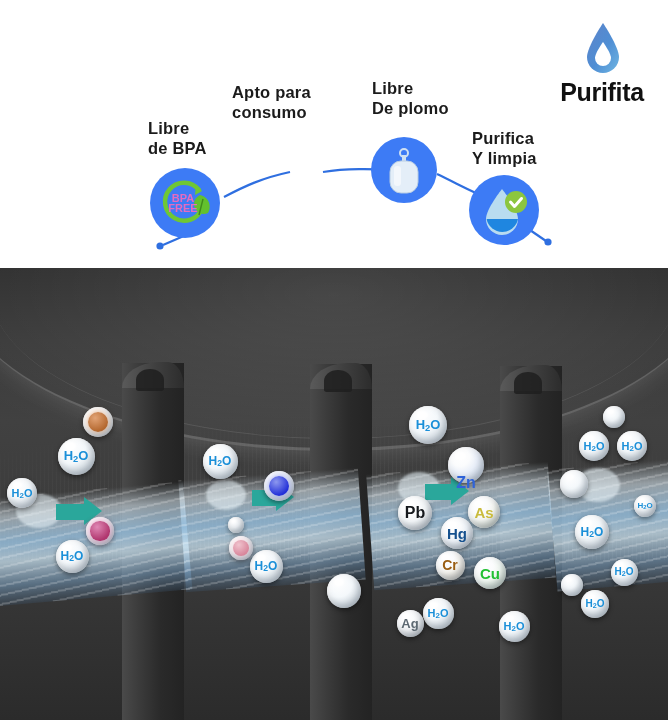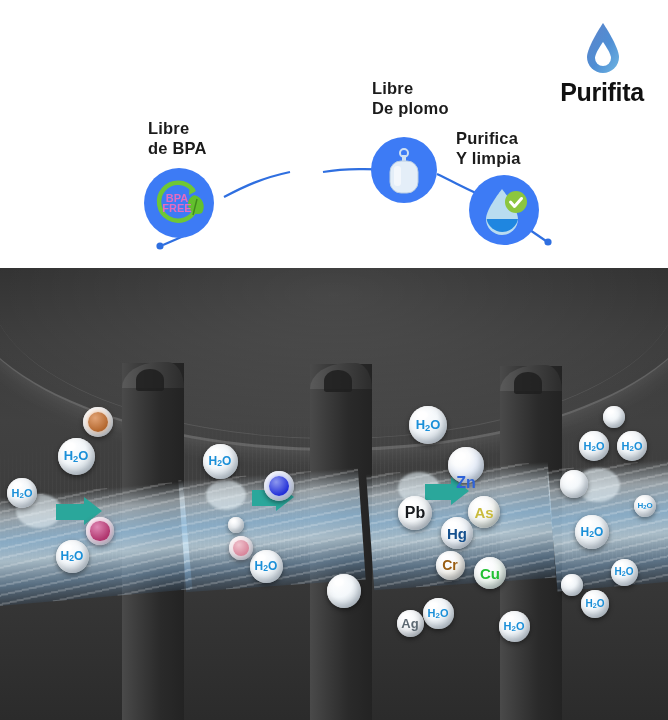--- a/index.html
+++ b/index.html
@@ -76,54 +76,56 @@
     <svg id="connectors-svg" width="668" height="268" style="position:absolute;left:0;top:0;">
       <path d="M 193 232 L 163 245" stroke="#2f6fe0" stroke-width="2.2" fill="none"></path>
       <circle cx="160" cy="246" r="3.6" fill="#2f6fe0"></circle>
       <path d="M 224 197 C 245 186 262 178 290 172" stroke="#2f6fe0" stroke-width="2.2" fill="none"></path>
       <path d="M 323 172 C 348 168 372 169 404 170" stroke="#2f6fe0" stroke-width="2.2" fill="none"></path>
       <path d="M 437 174 C 458 184 472 192 492 200" stroke="#2f6fe0" stroke-width="2.2" fill="none"></path>
       <path d="M 527 228 L 546 241" stroke="#2f6fe0" stroke-width="2.2" fill="none"></path>
       <circle cx="548" cy="242" r="3.6" fill="#2f6fe0"></circle>
     </svg>
 
-    <div class="node-circle" style="left:144px;top:168px;width:70px;height:70px;">
+    <div class="node-circle" style="left:150px;top:168px;width:70px;height:70px;">
       <svg width="70" height="70" viewBox="0 0 70 70">
         <path d="M49 22 A19 19 0 1 0 52 40" stroke="#6fc734" stroke-width="4.5" fill="none" stroke-linecap="round"></path>
         <path d="M46 17 l6 6 l-7 4 z" fill="#6fc734"></path>
         <path d="M50 27 c9 2 12 11 8 18 c-7 3 -14 -2 -14 -9 c0 -4 2 -7 6 -9 z" fill="#63c02d"></path>
         <path d="M49 47 l4 -16" stroke="#3f8a1b" stroke-width="1.4" fill="none"></path>
         <text x="33" y="34" font-family="Liberation Sans, sans-serif" font-size="11" font-weight="700" fill="#e66bbf" text-anchor="middle">BPA</text>
         <text x="33" y="44" font-family="Liberation Sans, sans-serif" font-size="11" font-weight="700" fill="#e66bbf" text-anchor="middle">FREE</text>
       </svg>
     </div>
     <div class="badge-label" style="left:148px;top:118px;">Libre
 de BPA</div>
 
+    <div class="badge-label" style="left:232px;top:82px;">Apto para
+consumo</div>
 
     <div class="node-circle" style="left:371px;top:137px;width:66px;height:66px;">
       <svg width="66" height="66" viewBox="0 0 66 66">
         <circle cx="33" cy="16" r="4" fill="none" stroke="#cfe0f2" stroke-width="2"></circle>
         <rect x="31" y="18" width="4" height="7" fill="#cfe0f2"></rect>
         <rect x="19" y="24" width="28" height="32" rx="11" fill="#e4eef8" stroke="#b8cde3" stroke-width="1"></rect>
         <rect x="23" y="29" width="7" height="20" rx="3" fill="#ffffff" opacity=".55"></rect>
       </svg>
     </div>
     <div class="badge-label" style="left:372px;top:78px;">Libre
 De plomo</div>
 
     <div class="node-circle" style="left:469px;top:175px;width:70px;height:70px;">
       <svg width="70" height="70" viewBox="0 0 70 70">
         <path d="M33 14 C33 14 17 34 17 44 a16 16 0 0 0 32 0 C49 34 33 14 33 14 z" fill="#b9dcf0"></path>
         <path d="M17.6 44 a16 16 0 0 0 31.4 0 z" fill="#1f86e0"></path>
         <circle cx="47" cy="27" r="11" fill="#8cc63f"></circle>
         <path d="M41.5 27 l4 4.5 l7 -8" stroke="#ffffff" stroke-width="3" fill="none" stroke-linecap="round" stroke-linejoin="round"></path>
       </svg>
     </div>
-    <div class="badge-label" style="left:456px;top:128px;">Purifica
+    <div class="badge-label" style="left:472px;top:128px;">Purifica
 Y limpia</div>
 
     <div id="brand">
       <svg id="brand-drop" viewBox="0 0 34 52">
         <defs>
           <linearGradient id="dg" x1="0" y1="0" x2="1" y2="1">
             <stop offset="0%" stop-color="#5d83c9"></stop>
               <stop offset="55%" stop-color="#4f8ed4"></stop>
               <stop offset="100%" stop-color="#6fb6e2"></stop>
           </linearGradient>

